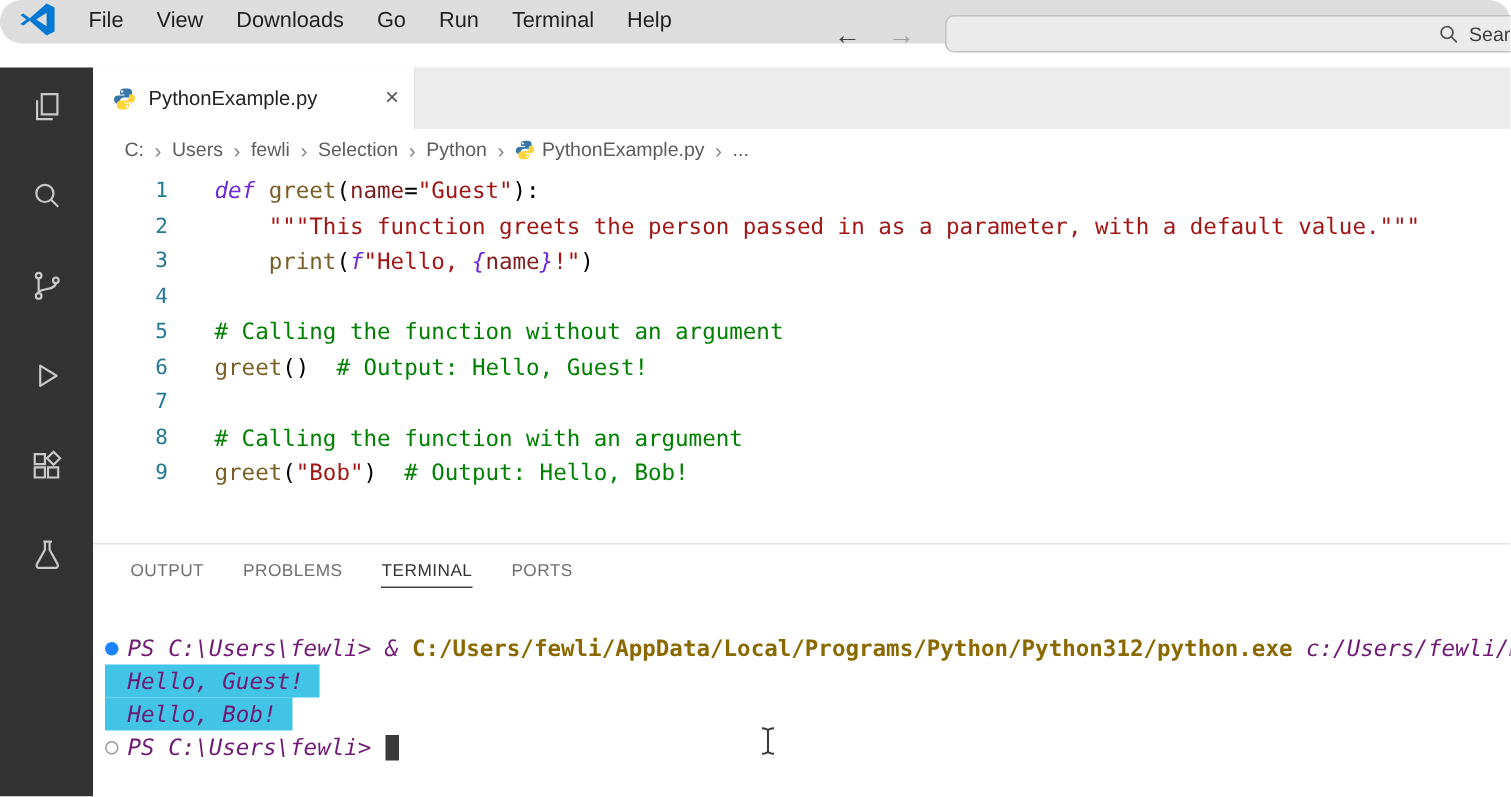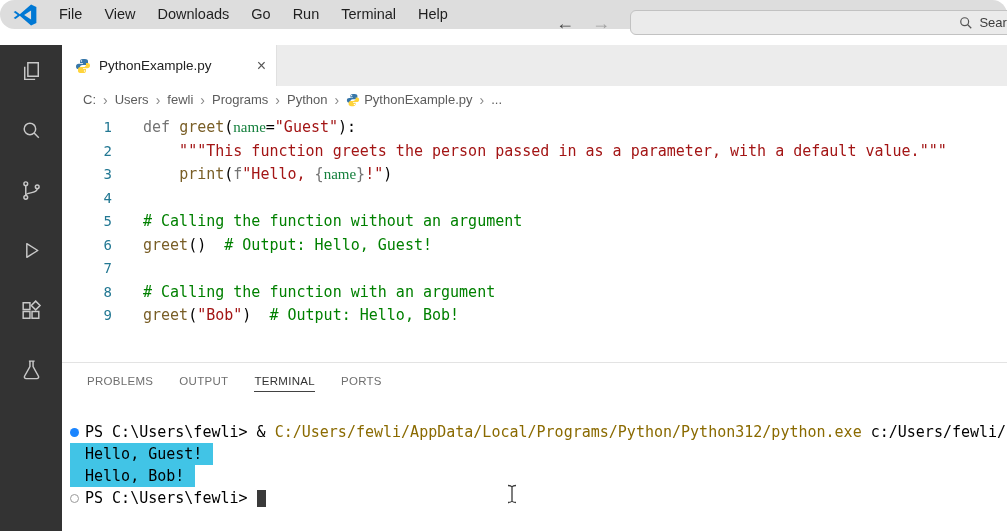--- a/index.html
+++ b/index.html
@@ -1,21 +1,21 @@
 <!DOCTYPE html>
 <html><head>
 <meta charset="utf-8">
 <style>
   * { margin:0; padding:0; box-sizing:border-box; }
   html,body { width:1007px; height:531px; overflow:hidden; background:#fff;
               font-family:"Liberation Sans", sans-serif; position:relative; }
 
   
   .titlebar { position:absolute; top:0; left:0; width:100%; height:29px;
-              background:#dddddd; display:flex; align-items:center; z-index:5;border-radius:17px; }
+              background:#dddddd; display:flex; z-index:5;border-radius:17px; }
   .logo { width:26px; height:26px; margin:0 10px 0 12px; flex:none; }
   .menu-bar { display:flex; align-items:center; height:100%; }
   .menu-item { padding:0 11px; font-size:14.5px; color:#1f1f1f; line-height:45px; cursor:default; }
   .nav-arrows { position:absolute; left:556px; top:0; height:45px; display:flex; align-items:center; gap:18px; }
   .arrow { font-size:18px; line-height:1; }
   .arrow.back { color:#424242; }
   .arrow.fwd  { color:#9f9f9f; }
   .search-box { position:absolute; left:630px; top:10px; width:720px; height:25px;
                 background:#ebebeb; border:1px solid #c2c2c2; border-radius:6px;
                 display:flex; align-items:center; justify-content:center; gap:6px;
@@ -39,23 +39,23 @@
   .breadcrumb { height:27px; display:flex; align-items:center; padding-left:21px; gap:7px;
                 font-size:13px; color:#5c5c5c; }
   .bc-item { display:flex; align-items:center; gap:4px; }
   .bc-sep { color:#888; font-size:14px; }
   .bc-item svg { width:14px; height:14px; }
 
   .code { padding-top:3px; font-family:"DejaVu Sans Mono", monospace; font-size:15px; line-height:23.5px; }
   .code-line { display:flex; white-space:pre; }
   .ln { width:50px; text-align:right; color:#237893; flex:none; font-size:14px; }
   .lct { margin-left:31px; white-space:pre; }
-  .tk-kw { color:#737373; }
+  .tk-kw { color:#6d28d9;font-style:italic; }
   .tk-fn { color:#795e26; }
-  .tk-param { color:#15803d;font-family:Liberation Serif, serif; }
+  .tk-param { color:#7f1d1d; }
   .tk-str { color:#a31515; }
   .tk-com { color:#008000; }
   .tk-pl { color:#000000; }
 
   
   .panel { position:absolute; top:317px; left:0; right:0; bottom:0; background:#fff;
            border-top:1px solid #e3e3e3; }
   .panel-tabs { display:flex; height:40px; align-items:stretch; padding-left:12px; }
   .panel-tab { padding:0 13px; display:flex; align-items:center; font-size:11.5px;
                letter-spacing:.3px; color:#6f6f6f; }
@@ -63,22 +63,22 @@
   .panel-tab.active { color:#333; }
   .panel-tab.active .ptl { border-bottom-color:#424242; }
 
   .terminal { padding-top:18px; font-family:"DejaVu Sans Mono", monospace; font-size:15px; color:#2b2b2b; }
   .term-line { position:relative; padding-left:23px; line-height:22px; white-space:pre; }
   .tdot { position:absolute; left:8px; top:6.5px; width:9px; height:9px; border-radius:50%;
           background:#1a85ff; }
   .tring { position:absolute; left:8px; top:6.5px; width:9px; height:9px; border-radius:50%;
            border:1.2px solid #9a9a9a; background:transparent; }
   .hl { display:inline-block; background:#41c4e6; margin-left:-15px; padding:0 11px 0 15px; }
-  .tc-fg { color:#000000; }
-  .tc-cmd { color:#8a6a00; }
+  .tc-fg { color:#701a75;font-style:italic; }
+  .tc-cmd { color:#8a6a00;font-weight:bold; }
   .tcursor { display:inline-block; width:9px; height:17px; background:#3a3a3a; vertical-align:middle; }
 
   .mouse { position:absolute; left:505px; top:484px; z-index:10; }
 </style>
 </head>
 <body>
 
 <div class="titlebar">
   <svg class="logo" viewBox="0 0 24 24">
     <path fill="#0078d4" fill-rule="evenodd" d="M17.6 2.2 7.2 11.3 3.3 8.3l-1.8.9 3.7 2.8-3.7 2.8 1.8.9 3.9-3 10.4 9.1 4.9-2.4V4.6ZM17.6 7.8v8.4L11.2 12Z"></path>
@@ -169,21 +169,21 @@
       <span class="bc-sep">›</span>
       <span class="bc-item">
         <span>Users</span>
       </span>
       <span class="bc-sep">›</span>
       <span class="bc-item">
         <span>fewli</span>
       </span>
       <span class="bc-sep">›</span>
       <span class="bc-item">
-        <span>Programs</span>
+        <span>Selection</span>
       </span>
       <span class="bc-sep">›</span>
       <span class="bc-item">
         <span>Python</span>
       </span>
       <span class="bc-sep">›</span>
       <span class="bc-item">
         <svg viewBox="0 0 16 16">
     <path fill="#3877a9" d="M7.9 1C6.1 1 5 1.8 5 3.1V5h3v.7H3.6C2.1 5.7 1 6.7 1 8.4 1 10.2 2 11 3.5 11H5V9.3C5 7.9 6.2 7 7.6 7h3.1C11.9 7 13 6.1 13 4.8V3.1C13 1.8 11.8 1 10 1Z"></path>
     <path fill="#ffd43b" d="M8.1 15c1.8 0 2.9-.8 2.9-2.1V11H8v-.7h4.4c1.5 0 2.6-1 2.6-2.7C15 5.8 14 5 12.5 5H11v1.7C11 8.1 9.8 9 8.4 9H5.3C4.1 9 3 9.9 3 11.2v1.7C3 14.2 4.2 15 6 15Z"></path>
@@ -206,24 +206,24 @@
       <div class="code-line"><div class="ln">5</div><div class="lct"><span class="tk-com"># Calling the function without an argument</span></div></div>
       <div class="code-line"><div class="ln">6</div><div class="lct"><span class="tk-fn">greet</span><span class="tk-pl">()  </span><span class="tk-com"># Output: Hello, Guest!</span></div></div>
       <div class="code-line"><div class="ln">7</div><div class="lct"></div></div>
       <div class="code-line"><div class="ln">8</div><div class="lct"><span class="tk-com"># Calling the function with an argument</span></div></div>
       <div class="code-line"><div class="ln">9</div><div class="lct"><span class="tk-fn">greet</span><span class="tk-pl">(</span><span class="tk-str">"Bob"</span><span class="tk-pl">)  </span><span class="tk-com"># Output: Hello, Bob!</span></div></div>
     </div>
 
   <div class="panel">
     <div class="panel-tabs">
         <div class="panel-tab">
+          <span class="ptl">OUTPUT</span>
+        </div>
+        <div class="panel-tab">
           <span class="ptl">PROBLEMS</span>
-        </div>
-        <div class="panel-tab">
-          <span class="ptl">OUTPUT</span>
         </div>
         <div class="panel-tab active">
           <span class="ptl">TERMINAL</span>
         </div>
         <div class="panel-tab">
           <span class="ptl">PORTS</span>
         </div>
       </div>
     <div class="terminal">
         <div class="term-line"><span class="tdot"></span><span class="tc-fg">PS C:\Users\fewli&gt; </span><span class="tc-fg">&amp; </span><span class="tc-cmd">C:/Users/fewli/AppData/Local/Programs/Python/Python312/python.exe</span><span class="tc-fg"> c:/Users/fewli/D</span></div>

